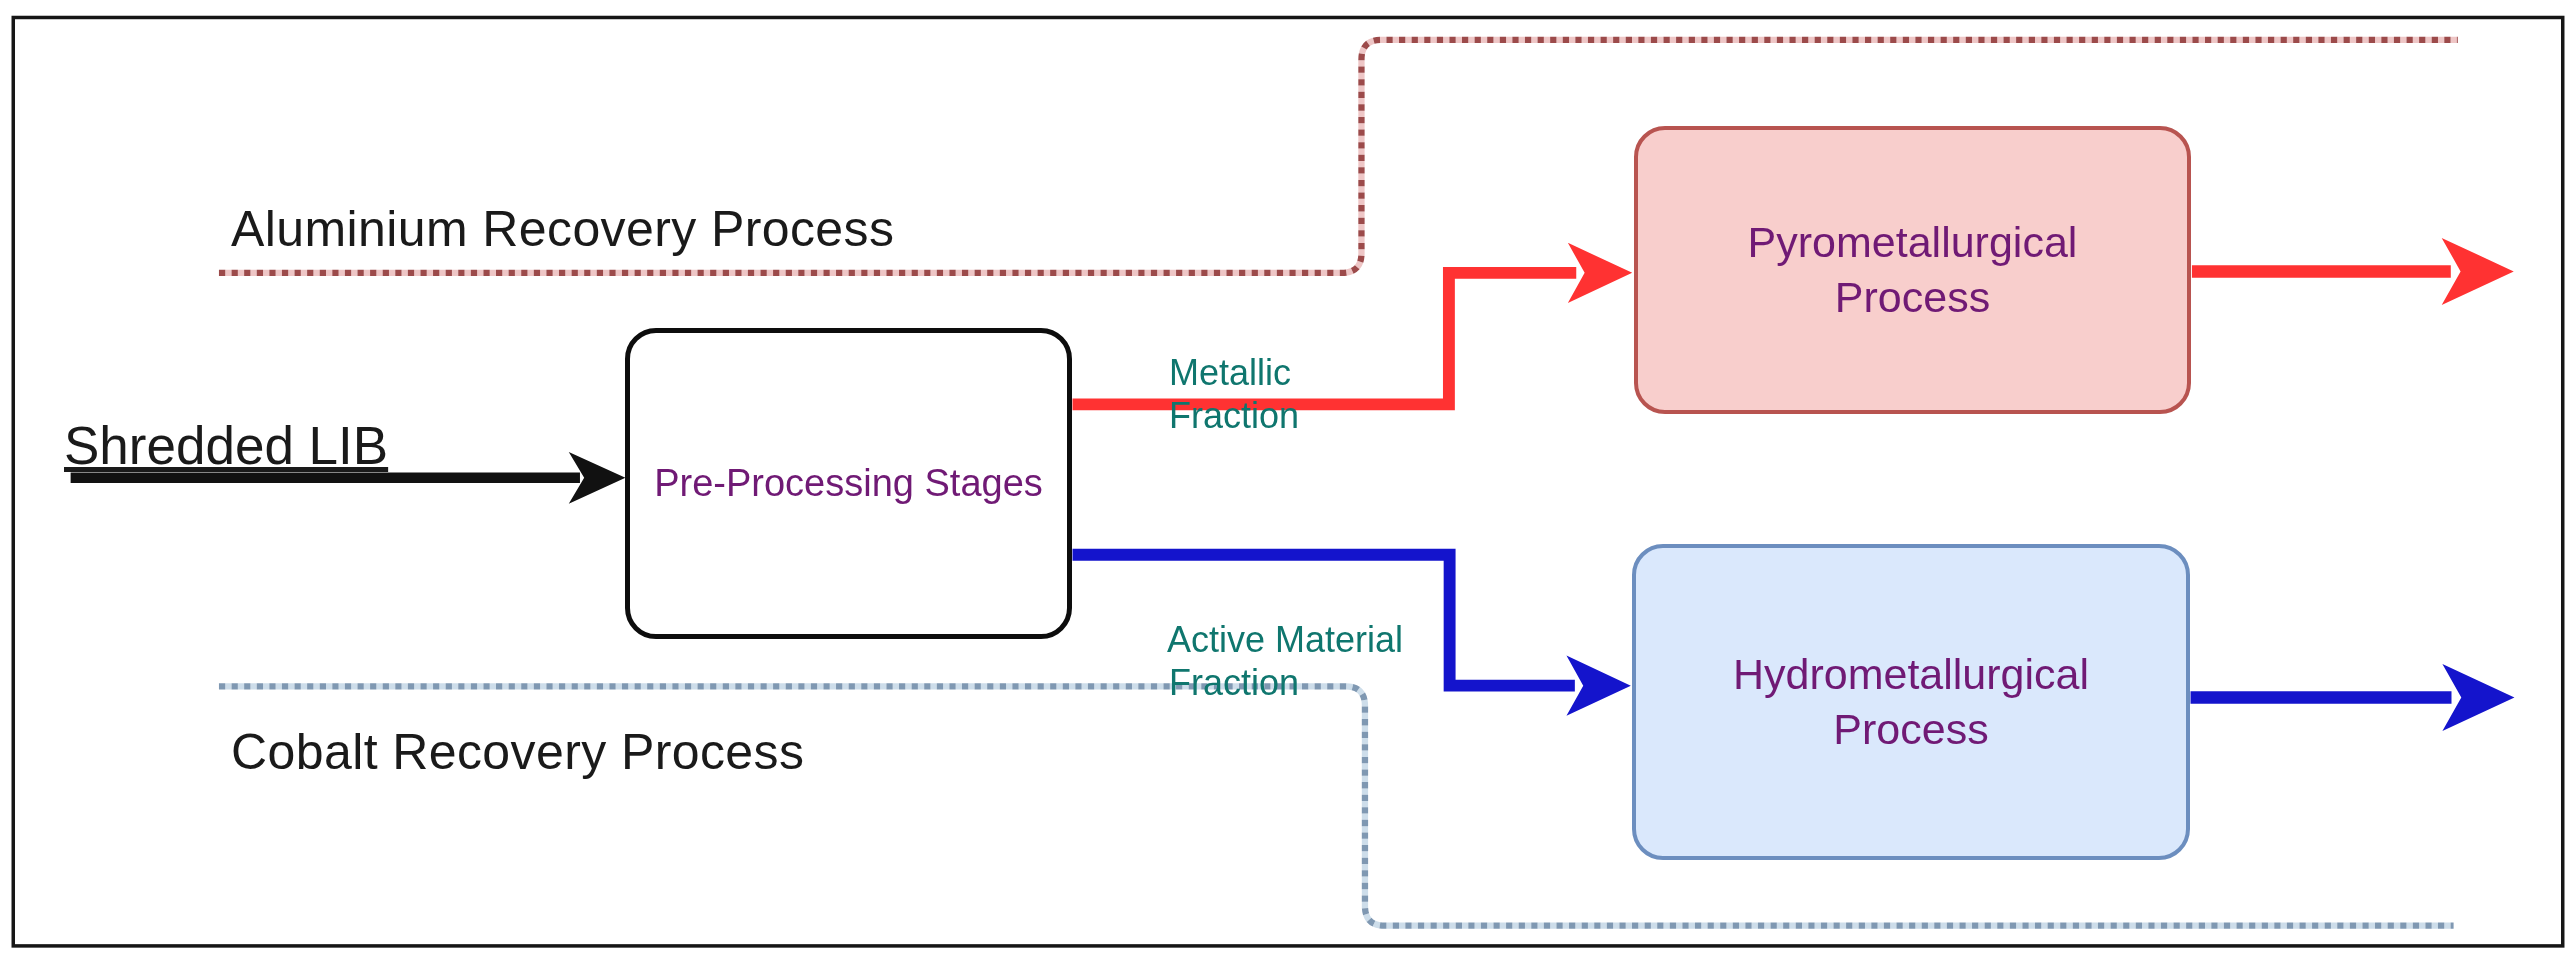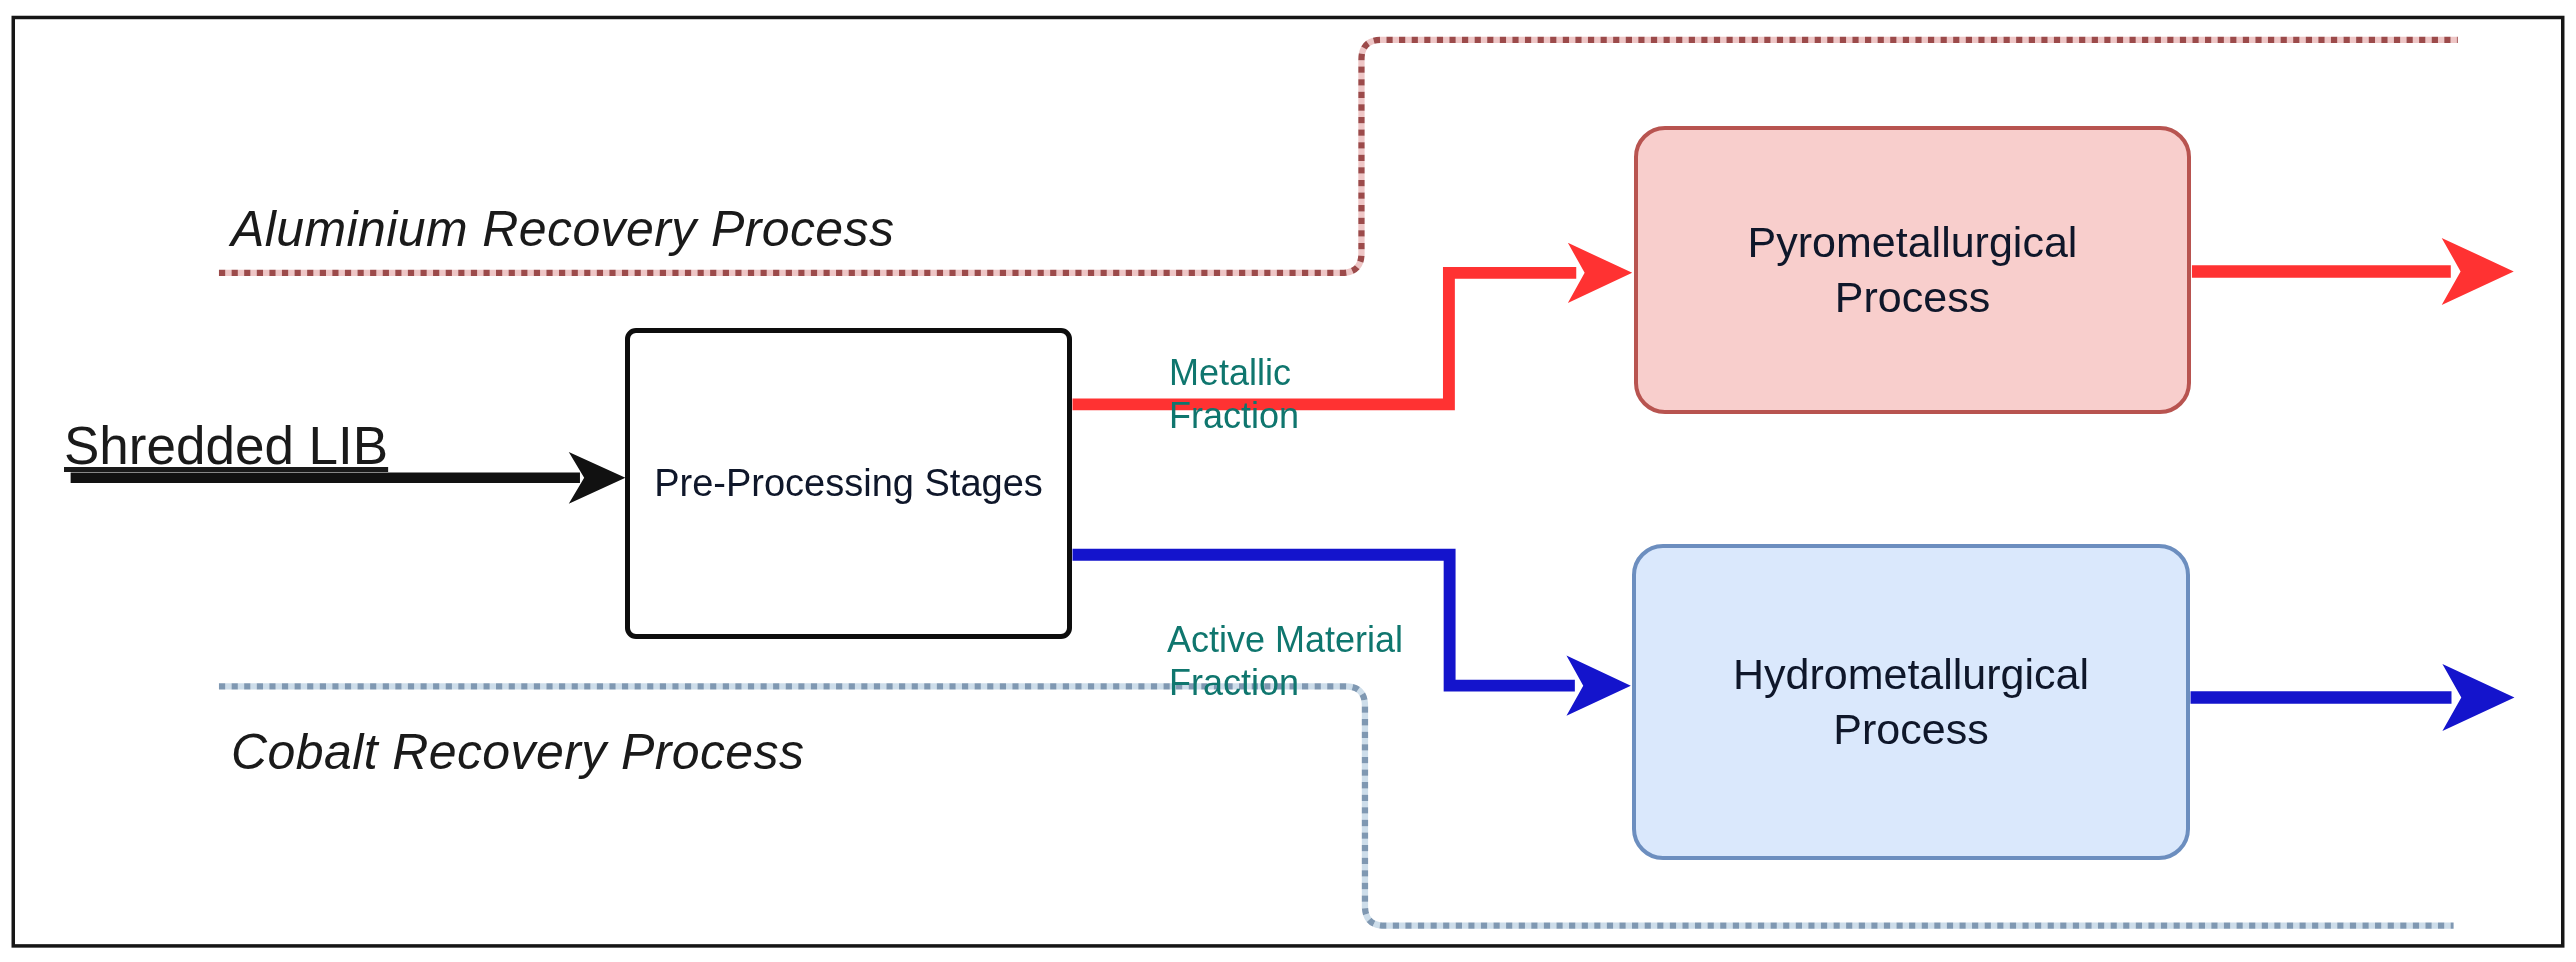--- a/index.html
+++ b/index.html
@@ -6,33 +6,33 @@
   #canvas{
     position:relative;
     width:2576px;height:962px;
     background:#fff;
     font-family:"Liberation Sans", sans-serif;
     overflow:hidden;
   }
   #wires{position:absolute;left:0;top:0;width:100%;height:100%;}
 
   .label{position:absolute;color:#1a1a1a;white-space:pre;}
-  .region-label{font-size:50px;line-height:50px;letter-spacing:0.4px;font-style:italic;}
+  .region-label{font-size:50px;line-height:50px;letter-spacing:0.4px;}
   .input-label{font-size:53px;line-height:53px;}
   .edge-label{font-size:36px;line-height:43px;color:#0f766e;}
 
   .node{
     position:absolute;display:flex;flex-direction:column;
     align-items:center;justify-content:center;text-align:center;
-    box-sizing:border-box;color:#0f172a;
+    box-sizing:border-box;color:#701a75;
   }
   .node span{display:block;}
   #pre-box{
     left:625px;top:328px;width:447px;height:311px;
-    background:#ffffff;border:5.6px solid #0d0d0d;border-radius:11px;
+    background:#ffffff;border:5.6px solid #0d0d0d;border-radius:31px;
     font-size:38px;line-height:49px;
   }
   #pyro-box{
     left:1634px;top:126px;width:557px;height:288px;
     background:var(--c-pyro_fill);border:4.9px solid var(--c-pyro_stroke);
     border-radius:31px;font-size:43px;line-height:55px;
   }
   #hydro-box{
     left:1632px;top:544px;width:558px;height:316px;
     background:var(--c-hydro_fill);border:4.9px solid var(--c-hydro_stroke);

